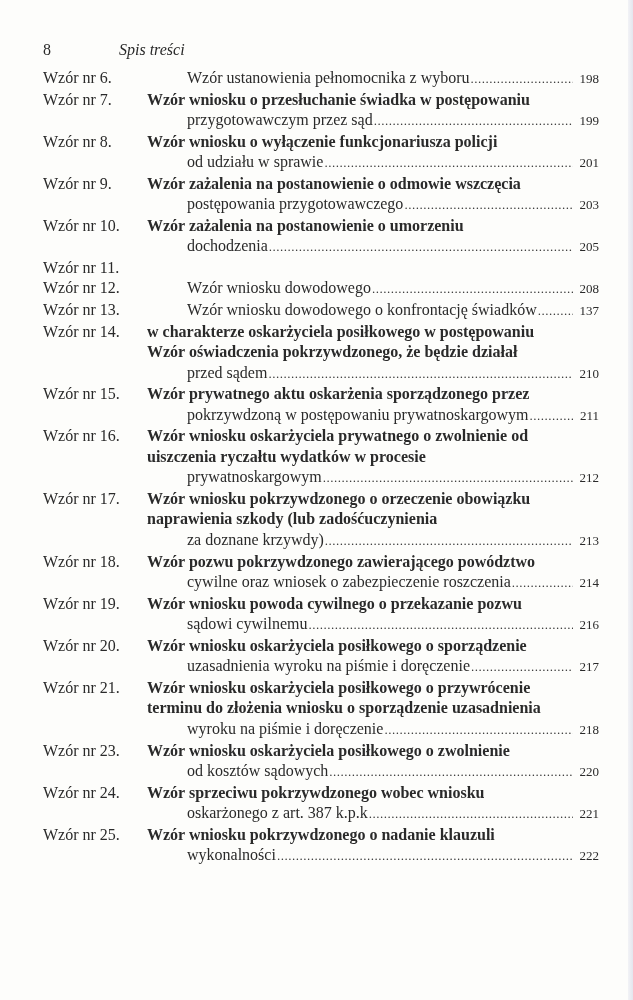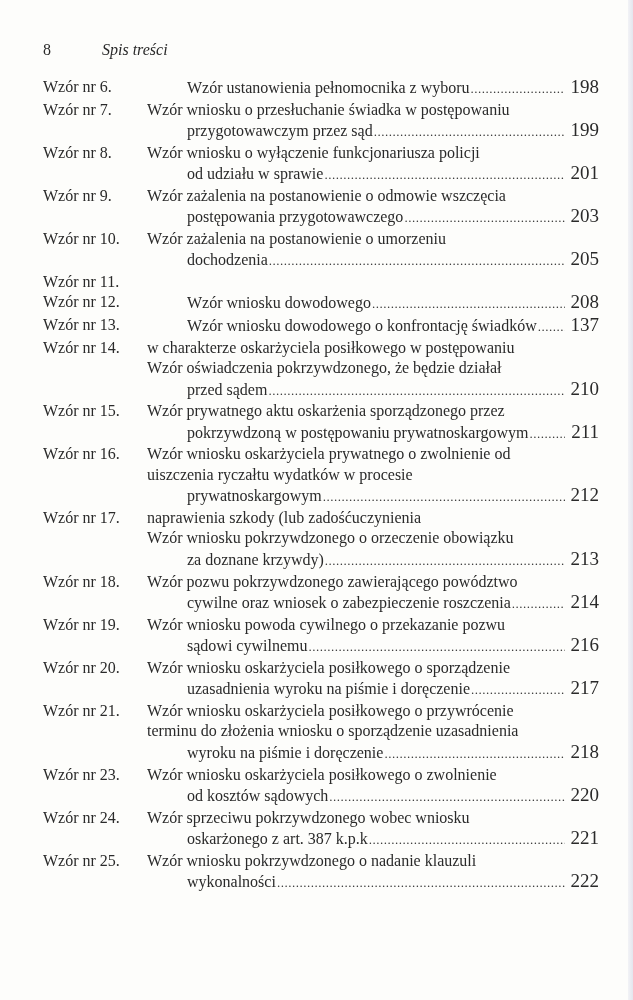--- a/index.html
+++ b/index.html
@@ -31,28 +31,28 @@
     font-size: 16px;
     line-height: 22px;
   }
   .header .page-num {
     position: absolute;
     left: 0;
     top: 0;
   }
   .header .running-title {
     position: absolute;
-    left: 59px;
+    left: 76px;
     top: 0;
     font-style: italic;
     white-space: nowrap;
   }
   .toc {
     position: absolute;
-    top: 77px;
+    top: 68px;
     left: 43px;
     width: 556px;
     font-size: 16px;
     line-height: 20.55px;
   }
   .entry {
     display: flex;
     align-items: flex-start;
   }
   .entry .label {
@@ -60,20 +60,21 @@
     flex: 0 0 104px;
     white-space: nowrap;
   }
   .entry .body {
     flex: 1 1 auto;
     min-width: 0;
   }
   .entry .line {
     display: block;
     white-space: nowrap;
+    font-weight: bold;
   }
   .entry .last-line {
     display: flex;
     align-items: baseline;
     white-space: nowrap;
     overflow: hidden;
     margin-left: 40px;
   }
   .entry .last-line .text {
     flex: 0 0 auto;
@@ -85,21 +86,21 @@
     font-size: 13px;
     letter-spacing: 0.5px;
     margin: 0 6px 0 1px;
     color: #3a3a3a;
   }
   .entry .last-line .leader::after {
     content: "................................................................................................................................................................";
   }
   .entry .last-line .pg {
     flex: 0 0 auto;
-    font-size: 19px;
+    font-size: 13px;
     min-width: 20px;
     text-align: right;
   }
 </style>
 </head>
 <body>
 
 <div class="page-edge"></div>
 
 <div class="header">
@@ -216,22 +217,22 @@
         <div class="last-line">
           <span class="text">prywatnoskargowym</span>
           <span class="leader"></span>
           <span class="pg">212</span>
         </div>
       </div>
     </div>
     <div class="entry">
       <span class="label">Wzór nr 17.</span>
       <div class="body">
+        <span class="line">Wzór wniosku pokrzywdzonego o orzeczenie obowiązku</span>
         <span class="line">naprawienia szkody (lub zadośćuczynienia</span>
-        <span class="line">Wzór wniosku pokrzywdzonego o orzeczenie obowiązku</span>
         <div class="last-line">
           <span class="text">za doznane krzywdy)</span>
           <span class="leader"></span>
           <span class="pg">213</span>
         </div>
       </div>
     </div>
     <div class="entry">
       <span class="label">Wzór nr 18.</span>
       <div class="body">

